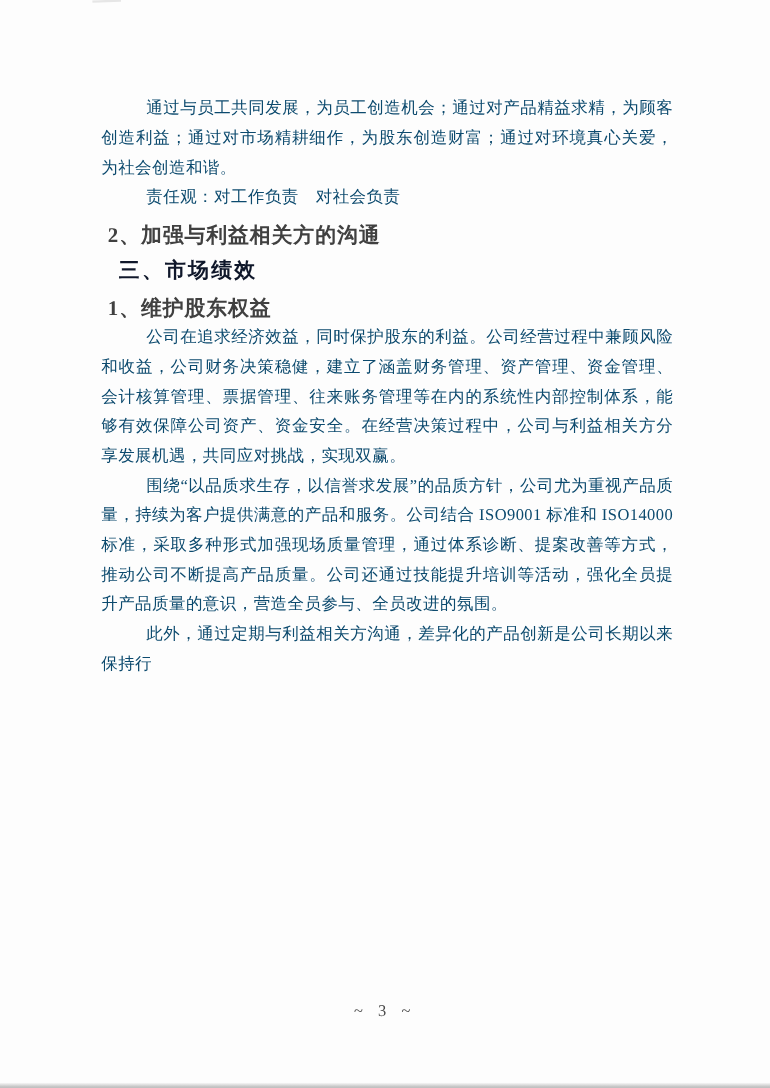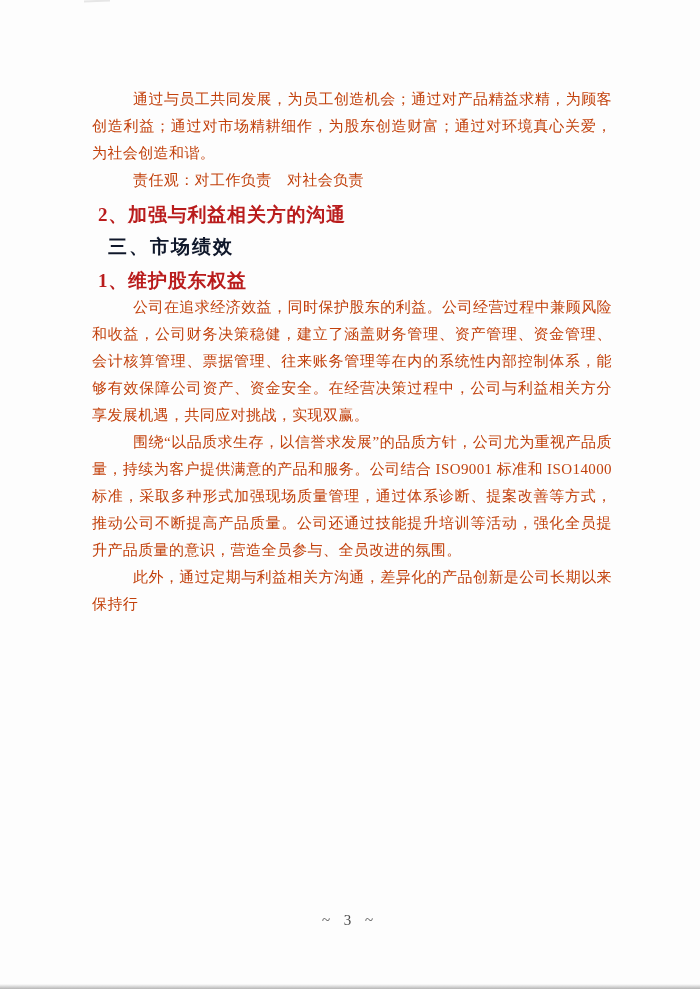--- a/index.html
+++ b/index.html
@@ -19,33 +19,33 @@
     position: absolute;
     left: 92px;
     top: 86px;
     width: 520px;
   }
   p.body {
     margin: 0;
     font-size: 15px;
     line-height: 27px;
     letter-spacing: 0.4px;
-    color: #c2410c;
+    color: #0c4a6e;
     text-align: justify;
     text-justify: inter-ideograph;
     text-indent: 41px;
     word-break: break-word;
   }
   h2.num-heading {
     margin: 8px 0 0 0;
     padding-left: 6px;
     font-size: 19px;
     line-height: 26px;
     font-weight: 700;
-    color: #b91c1c;
+    color: #404040;
     letter-spacing: 0.8px;
   }
   h1.section-heading {
     margin: 6px 0 0 0;
     padding-left: 16px;
     font-size: 19px;
     line-height: 26px;
     font-weight: 700;
     color: #0f172a;
     letter-spacing: 2px;

